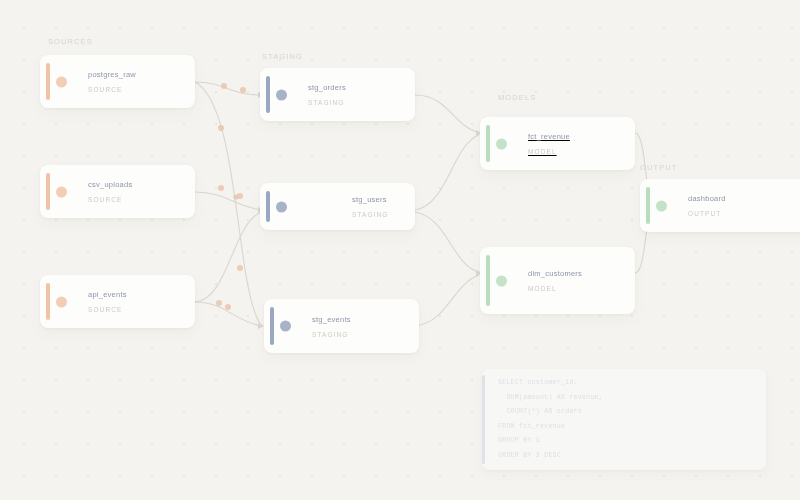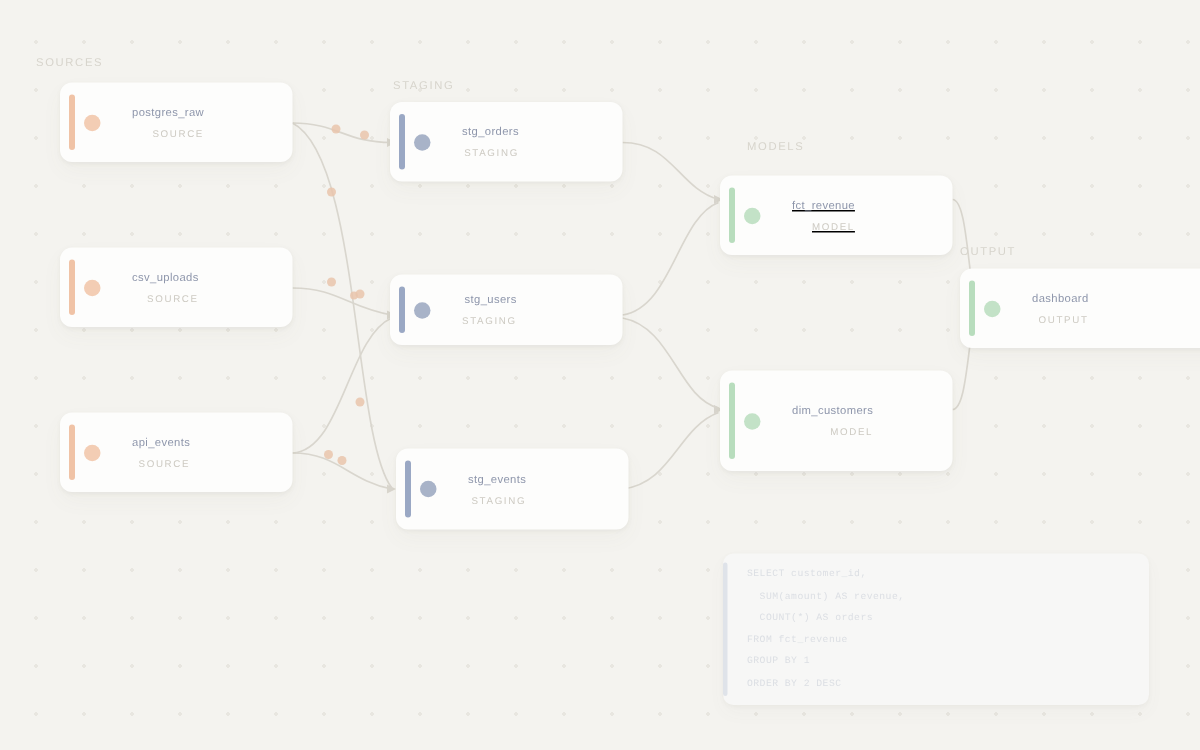--- a/index.html
+++ b/index.html
@@ -73,21 +73,20 @@
     transform: translateY(-50%);
     width: 11px;
     height: 11px;
     border-radius: 50%;
   }
   .node-text {
     margin-left: 48px;
     display: flex;
     flex-direction: column;
     gap: 7px;
-    align-items: flex-end;
   }
   .node-title {
     font-size: 7.5px;
     color: #8e96ab;
     letter-spacing: .25px;
     white-space: nowrap;
   }
   .node-kind {
     font-size: 6.5px;
     color: #cdcac2;
@@ -172,21 +171,21 @@
     <circle class="flow-dot-src" cx="243" cy="90" r="3"></circle>
     <circle class="flow-dot-src" cx="221" cy="188" r="3"></circle>
     <circle class="flow-dot-src" cx="240" cy="196" r="3"></circle>
     <circle class="flow-dot-src" cx="219" cy="303" r="3"></circle>
     <circle class="flow-dot-src" cx="228" cy="307" r="3"></circle>
     <circle class="flow-dot-src" cx="221" cy="128" r="3"></circle>
     <circle class="flow-dot-src" cx="236" cy="197" r="2.6"></circle>
     <circle class="flow-dot-src" cx="240" cy="268" r="3"></circle>
   </svg>
 
-  <div class="col-header" style="left:24px; top:37px;">SOURCES</div>
+  <div class="col-header" style="left:48px; top:37px;">SOURCES</div>
   <div class="col-header" style="left:262px; top:52px;">STAGING</div>
   <div class="col-header" style="left:482px; top:93px;margin-left:16px;">MODELS</div>
   <div class="col-header" style="left:640px; top:163px;">OUTPUT</div>
 
   <div class="node k-source" style="left:40px; top:55px; width:155px; height:53px;">
     <span class="node-bar"></span>
     <span class="node-dot"></span>
     <span class="node-text">
       <span class="node-title">postgres_raw</span>
       <span class="node-kind">SOURCE</span>
@@ -213,21 +212,21 @@
 
   <div class="node k-staging" style="left:260px; top:68px; width:155px; height:53px;">
     <span class="node-bar"></span>
     <span class="node-dot"></span>
     <span class="node-text">
       <span class="node-title">stg_orders</span>
       <span class="node-kind">STAGING</span>
     </span>
   </div>
 
-  <div class="node k-staging" style="left:260px; top:183px; width:155px; height:47px;">
+  <div class="node k-staging" style="left:260px; top:183px; width:155px; height:47px;padding-left:44px;">
     <span class="node-bar"></span>
     <span class="node-dot"></span>
     <span class="node-text">
       <span class="node-title">stg_users</span>
       <span class="node-kind">STAGING</span>
     </span>
   </div>
 
   <div class="node k-staging" style="left:264px; top:299px; width:155px; height:54px;">
     <span class="node-bar"></span>

